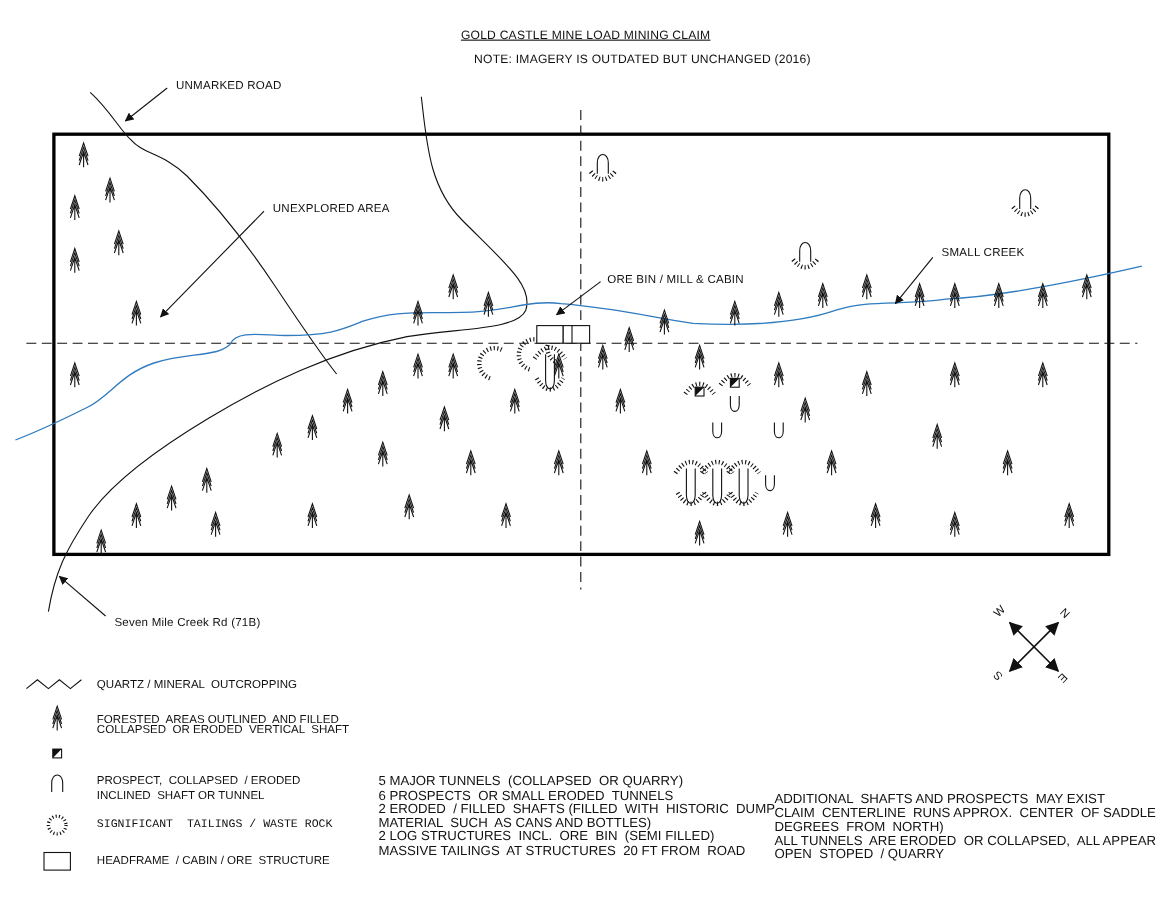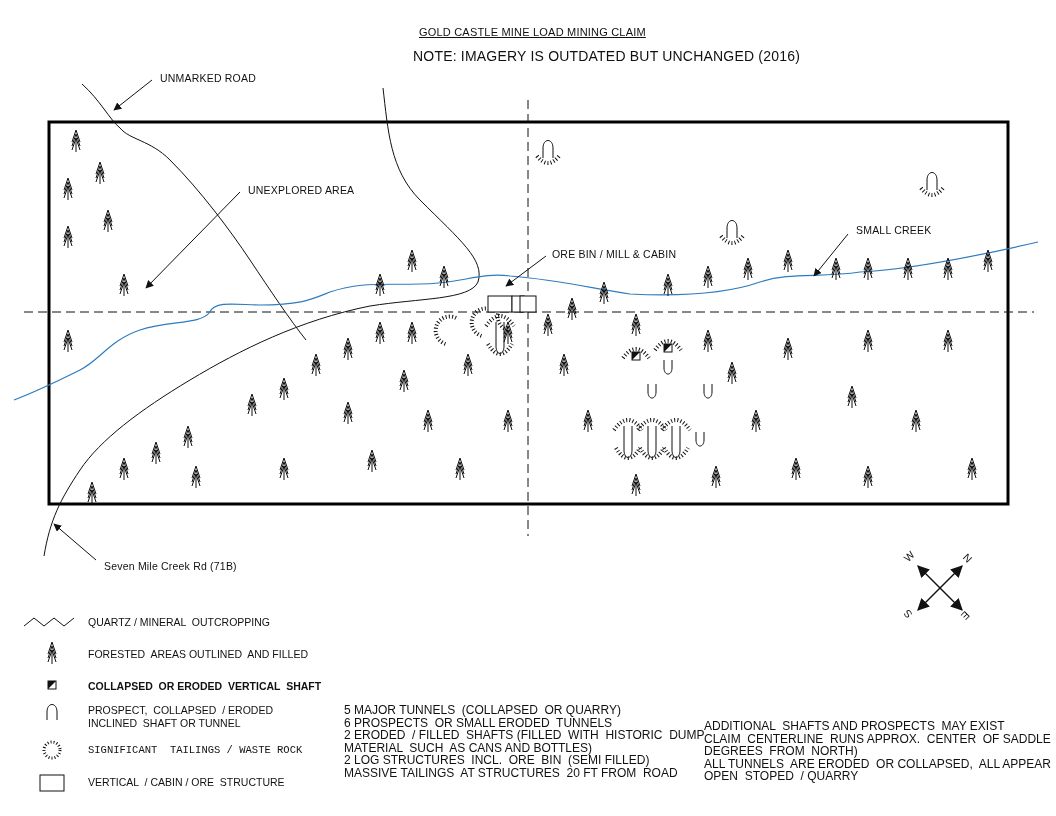--- a/index.html
+++ b/index.html
@@ -1,21 +1,21 @@
 <!DOCTYPE html>
 <html><head>
   <meta charset="utf-8">
   <style>
     html, body { margin: 0; padding: 0; background: #ffffff; }
     body { width: 1056px; height: 816px; position: relative; overflow: hidden;
            font-family: "Liberation Sans", sans-serif; color: #111; }
     #map { position: absolute; left: 0; top: 0; }
     .txt { position: absolute; font-size: 10.5px; letter-spacing: 0.2px; white-space: nowrap; color: #111; }
     .title { font-size: 11px; text-decoration: underline; }
-    .note { font-size: 14px; }
+    .note { font-size: 11px; margin-left: 18px; }
     .legend-label { position: absolute; left: 88px; font-size: 10.5px; line-height: 13px; white-space: pre; }
     .notes-block { position: absolute; font-size: 12px; line-height: 12.5px; white-space: pre; }
   </style>
 </head>
 <body>
 
 <svg id="map" width="1056" height="816" viewBox="0 0 1056 816" xmlns="http://www.w3.org/2000/svg">
   <defs>
     <marker id="arrow" viewBox="0 0 10 10" refX="9" refY="5" markerWidth="8" markerHeight="8" orient="auto-start-reverse">
       <path d="M0,0 L10,5 L0,10 z" fill="#111"></path>
@@ -191,25 +191,25 @@
 <div class="txt" style="left:104px;top:560px;">Seven Mile  Creek Rd  (71B)</div>
 
 <div class="txt" style="left:904px;top:550px;transform:rotate(-45deg);">W</div>
 <div class="txt" style="left:964px;top:552px;transform:rotate(45deg);">N</div>
 <div class="txt" style="left:904px;top:608px;transform:rotate(-135deg);">S</div>
 <div class="txt" style="left:962px;top:610px;transform:rotate(135deg);">E</div>
 
 <div>
   <div class="legend-label" style="top:616px;">QUARTZ / MINERAL  OUTCROPPING</div>
   <div class="legend-label" style="top:648px;">FORESTED  AREAS OUTLINED  AND FILLED</div>
-  <div class="legend-label" style="top:680px;font-weight:bold;">COLLAPSED  OR ERODED  VERTICAL  SHAFT</div>
+  <div class="legend-label" style="top:657px;">COLLAPSED  OR ERODED  VERTICAL  SHAFT</div>
   <div class="legend-label" style="top:704px;">PROSPECT,  COLLAPSED  / ERODED
 INCLINED  SHAFT OR TUNNEL</div>
   <div class="legend-label" style="top:744px;font-family:Liberation Mono, monospace;">SIGNIFICANT  TAILINGS / WASTE ROCK</div>
-  <div class="legend-label" style="top:776px;">VERTICAL  / CABIN / ORE  STRUCTURE</div>
+  <div class="legend-label" style="top:776px;">HEADFRAME  / CABIN / ORE  STRUCTURE</div>
 </div>
 
 <div class="notes-block" style="left:344px;top:704px;">5 MAJOR TUNNELS  (COLLAPSED  OR QUARRY)
 6 PROSPECTS  OR SMALL ERODED  TUNNELS
 2 ERODED  / FILLED  SHAFTS (FILLED  WITH  HISTORIC  DUMP
 MATERIAL  SUCH  AS CANS AND BOTTLES)
 2 LOG STRUCTURES  INCL.  ORE  BIN  (SEMI FILLED)
 MASSIVE TAILINGS  AT STRUCTURES  20 FT FROM  ROAD</div>
 <div class="notes-block" style="left:704px;top:720px;">ADDITIONAL  SHAFTS AND PROSPECTS  MAY EXIST
 CLAIM  CENTERLINE  RUNS APPROX.  CENTER  OF SADDLE  (45

